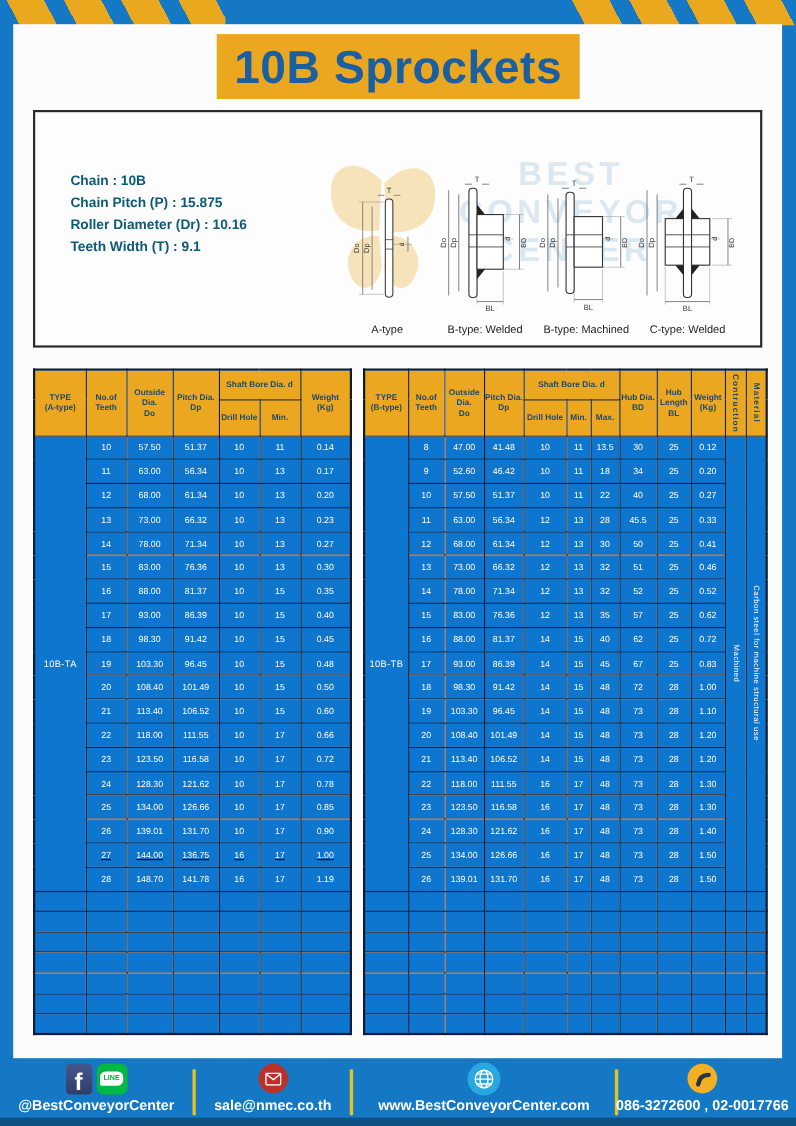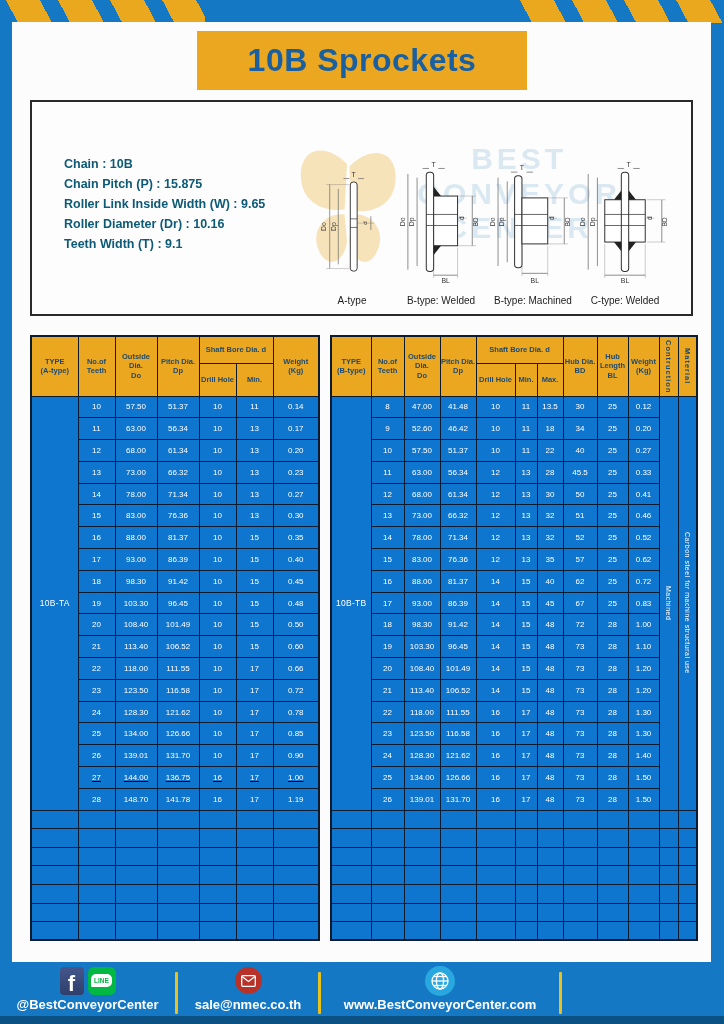--- a/index.html
+++ b/index.html
@@ -8,21 +8,21 @@
 
   
   .stripes { position: absolute; top: 0; height: 23px; }
   .stripes.left  { left: 0;  width: 205px; background: repeating-linear-gradient(62deg, rgba(0,0,0,0) 0 16px, #e9a81e 16px 46px); }
   .stripes.right { right: 0; width: 210px; background: repeating-linear-gradient(62deg, rgba(0,0,0,0) 0 16px, #e9a81e 16px 46px); }
 
   .sheet { position: absolute; left: 12px; top: 22px; width: 699px; height: 940px; background: #fcfcfc; }
 
   .banner { position: absolute; left: 185px; top: 9px; width: 330px; height: 59px; background: #eaa71f;
             display: flex; align-items: center; justify-content: center; }
-  .banner span { font-size: 32px; font-weight: 800; color: #1a5f9f; letter-spacing: 0.5px; }
+  .banner span { font-size: 42px; font-weight: 800; color: #1a5f9f; letter-spacing: 0.5px; }
 
   .specbox { position: absolute; left: 18px; top: 78px; width: 663px; height: 216px;
              border: 2px solid #2a2a2a; background: #fdfdfd; display: flex; overflow: hidden; }
   .spec-text { width: 258px; padding: 52px 0 0 16px; position: relative; z-index: 2; }
   .spec-line { font-size: 12.5px; font-weight: 700; color: #0d5a77; line-height: 1.6; white-space: nowrap; margin-left: 16px; }
   .diagrams { flex: 1; display: flex; align-items: flex-end; justify-content: center; padding: 6px 1px 8px 0; position: relative; }
   .fig { display: flex; flex-direction: column; align-items: center; position: relative; z-index: 2; }
   .caption { font-size: 10px; color: #1c1c1c; margin-top: 1px; white-space: nowrap; }
   
   .wm { position: absolute; right: 70px; top: 40px; z-index: 1; text-align: center; opacity: 0.5; pointer-events: none; }
@@ -69,21 +69,20 @@
     <div class="specbox">
       <svg class="wm-butterfly" viewBox="0 0 100 120">
         <path d="M50 20 C30 0 8 8 12 35 C15 55 35 60 48 58 Z" fill="#f0c468"></path>
         <path d="M52 22 C72 2 94 10 90 37 C87 57 65 62 54 58 Z" fill="#f0c468"></path>
         <path d="M48 62 C30 60 18 78 28 95 C36 108 48 100 50 85 Z" fill="#f0c468"></path>
         <path d="M54 62 C72 60 84 78 74 95 C66 108 54 100 52 85 Z" fill="#f0c468"></path>
       </svg>
       <div class="spec-text">
         <div class="spec-line">Chain : 10B</div>
         <div class="spec-line">Chain Pitch (P) : 15.875</div>
-        <div class="spec-line">Roller Link Inside Width (W) : 9.65</div>
         <div class="spec-line">Roller Diameter (Dr) : 10.16</div>
         <div class="spec-line">Teeth Width (T) : 9.1</div>
       </div>
       <div class="diagrams">
         <div class="wm">
           <div>BEST</div>
           <div>CONVEYOR</div>
           <div>CENTER</div>
         </div>
         <div class="fig">
@@ -834,15 +833,27 @@
               <ellipse cx="11" cy="11" rx="3.6" ry="8"></ellipse>
               <line x1="3" y1="11" x2="19" y2="11"></line>
               <line x1="4.2" y1="6.5" x2="17.8" y2="6.5"></line>
               <line x1="4.2" y1="15.5" x2="17.8" y2="15.5"></line>
             </svg>
         </div>
       </div>
       <div class="f-label">www.BestConveyorCenter.com</div>
     </div>
     <div class="f-sep"></div>
+    <div class="f-group" style="width:153px">
+      <div class="f-icons">
+        <div class="icon-circle icon-phone">
+          <svg width="20" height="20" viewBox="0 0 28 28">
+              <g transform="rotate(-42 14 14)">
+                <path d="M5 15 Q14 7.5 23 15" stroke="#2b3340" stroke-width="5.5" fill="none" stroke-linecap="round"></path>
+              </g>
+            </svg>
+        </div>
+      </div>
+      <div class="f-label">086-3272600 , 02-0017766</div>
+    </div>
   </div>
   <div class="f-bottom-strip"></div>
 </div>
 
 </body></html>

